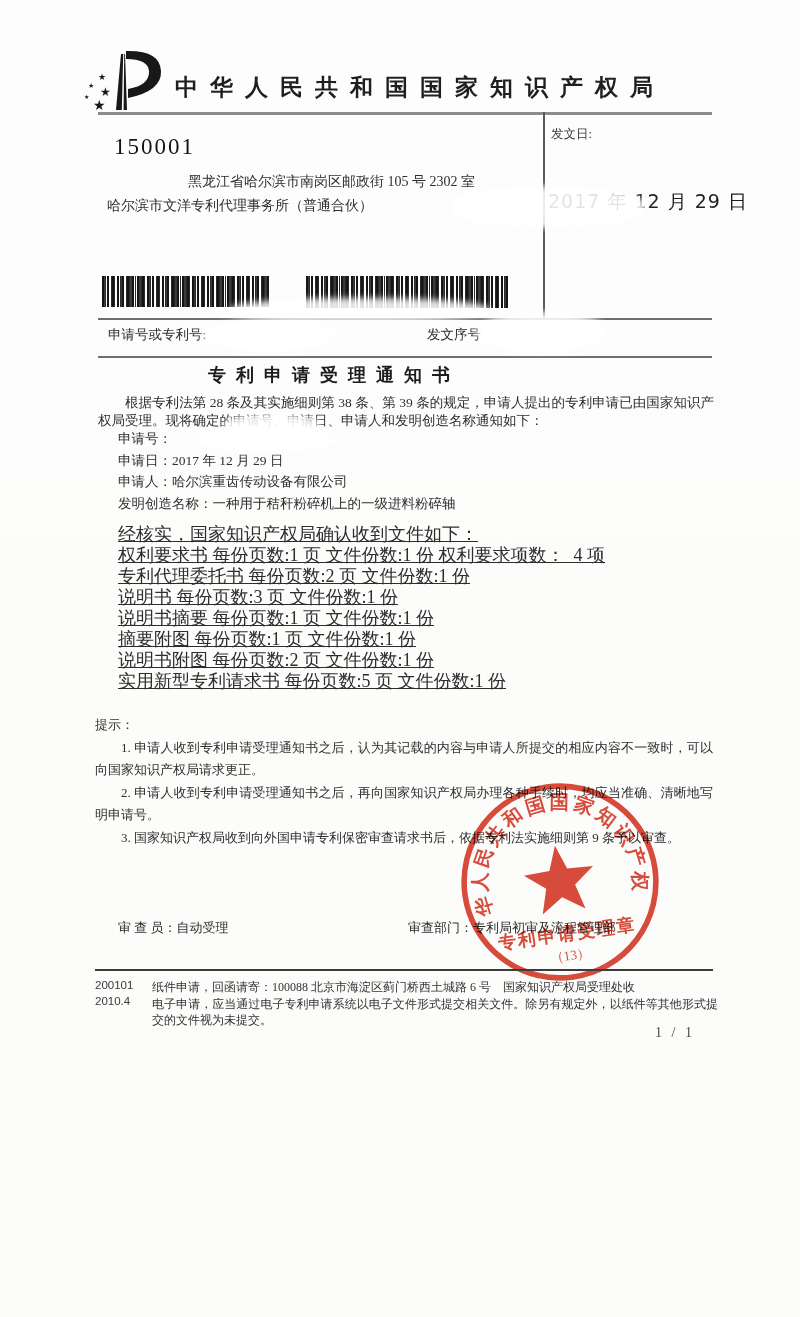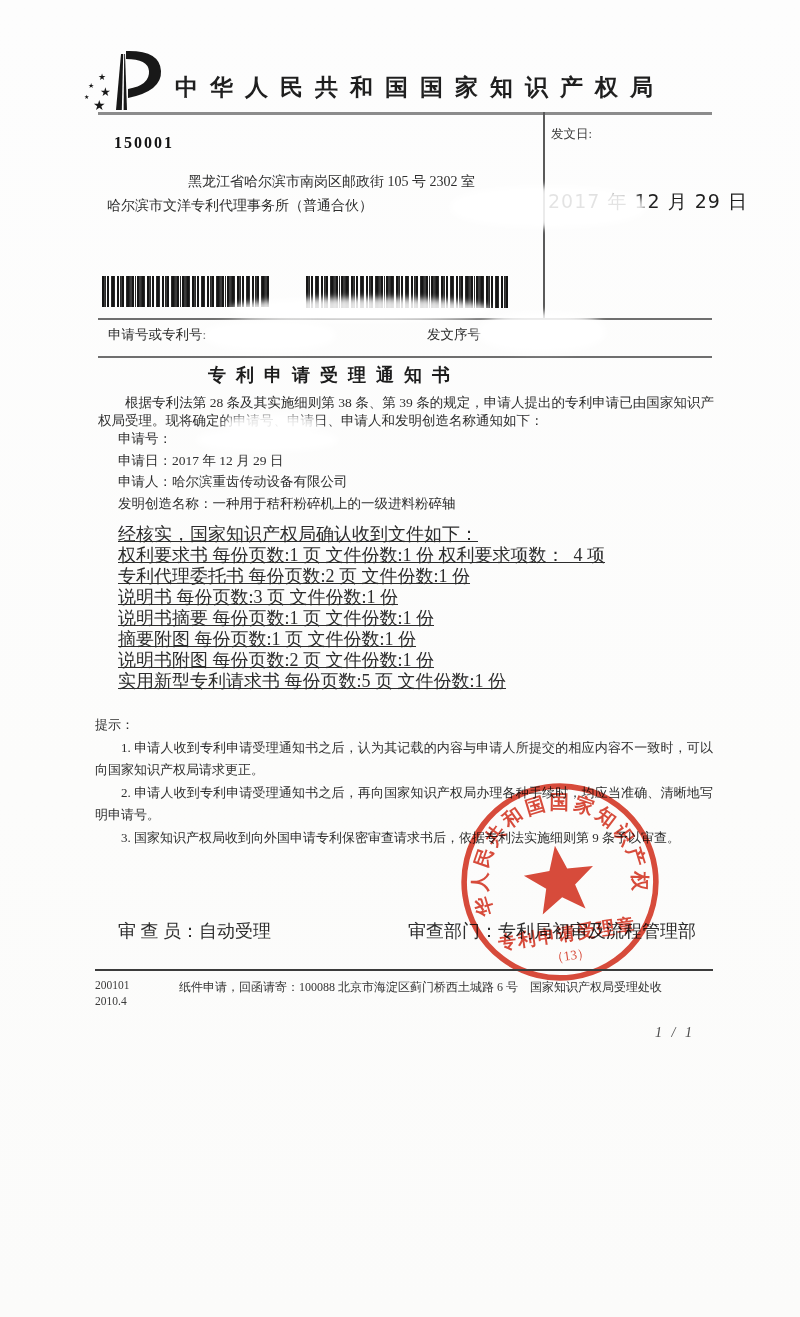--- a/index.html
+++ b/index.html
@@ -17,21 +17,21 @@
   .vline{position:absolute;background:#5a5a5a;}
 
   
   .agency-title{
     position:absolute;left:150px;top:72px;width:540px;
     text-align:center;font-size:23px;font-weight:bold;
     letter-spacing:12px;color:#1f1f1f;white-space:nowrap;
   }
 
   
-  .postal{position:absolute;left:114px;top:134px;font-size:16px;font-weight:bold;letter-spacing:2px;color:#141414;}
+  .postal{position:absolute;left:114px;top:134px;font-size:23px;font-weight:normal;letter-spacing:2px;color:#141414;}
   .addr1{position:absolute;left:172px;top:173px;font-size:14px;color:#2e2e2e;margin-left:16px;}
   .addr2{position:absolute;left:107px;top:197px;font-size:14px;color:#2e2e2e;}
   .issue-label{position:absolute;left:551px;top:126px;font-size:12.5px;color:#3a3a3a;}
   .issue-date{position:absolute;left:548px;top:189px;font-size:19px;letter-spacing:1px;color:#1e1e1e;font-family:"DejaVu Sans","Liberation Sans",sans-serif;}
 
   
   .barcode{
     position:absolute;top:276px;height:31px;
     background-image:
       repeating-linear-gradient(90deg,#151515 0px,#151515 2px,rgba(0,0,0,0) 2px,rgba(0,0,0,0) 5px),
@@ -53,25 +53,25 @@
     font-size:13.5px;line-height:18px;text-indent:2em;text-align:justify;color:#2d2d2d;
   }
 
   .fields{position:absolute;left:118px;top:428px;font-size:13.5px;line-height:21.5px;color:#2d2d2d;}
   .docs{position:absolute;left:118px;top:524px;font-size:18px;line-height:21px;color:#2d2d2d;text-decoration:underline;}
   .doc-line{white-space:pre-wrap;}
 
   .notes{position:absolute;left:95px;top:714px;width:618px;font-size:13px;line-height:22.5px;color:#2d2d2d;text-align:justify;}
   .note-item{text-indent:2em;}
 
-  .review-row{position:absolute;top:919px;font-size:18px;color:#2d2d2d;white-space:pre;}
+  .review-row{position:absolute;top:919px;font-size:13px;color:#2d2d2d;white-space:pre;}
 
-  .footer-code{position:absolute;left:95px;font-size:11.5px;color:#3a3a3a;font-family:Liberation Serif, serif;}
-  .footer-text{position:absolute;left:152px;top:979px;width:566px;font-size:12px;line-height:16.5px;color:#333;text-align:justify;margin-left:27px;}
-  .page-num{position:absolute;left:655px;top:1025px;font-size:14px;letter-spacing:3px;color:#4a4a4a;font-style:italic;}
+  .footer-code{position:absolute;left:95px;font-size:11.5px;color:#3a3a3a;font-family:Liberation Sans, sans-serif;}
+  .footer-text{position:absolute;left:152px;top:979px;width:566px;font-size:12px;line-height:16.5px;color:#333;text-align:justify;}
+  .page-num{position:absolute;left:655px;top:1025px;font-size:14px;letter-spacing:3px;color:#4a4a4a;}
 
   
   .smudge{
     position:absolute;background:rgba(255,255,255,.88);
     border-radius:45%;filter:blur(3px);
   }
 
   
   .stamp{
     position:absolute;left:458px;top:780px;width:204px;height:204px;
@@ -159,20 +159,21 @@
       <text x="100" y="157" text-anchor="middle" font-size="17.5" font-weight="bold" letter-spacing="2" fill="#d63826" font-family="Liberation Serif, DejaVu Serif, serif">专利申请受理章</text>
       <text x="100" y="177" text-anchor="middle" font-size="13" fill="#d63826" font-family="Liberation Serif, DejaVu Serif, serif">（13）</text>
     </svg>
   </div>
 
   <div class="hline" style="left:95px;top:969px;width:618px;height:2px;background:#3c3c3c;"></div>
   <div class="footer-code" style="top:979px;">200101</div>
   <div class="footer-code" style="top:995px;text-align:center;">2010.4</div>
   <div class="footer-text">
     <div>纸件申请，回函请寄：100088  北京市海淀区蓟门桥西土城路 6 号　国家知识产权局受理处收</div>
+    <div>电子申请，应当通过电子专利申请系统以电子文件形式提交相关文件。除另有规定外，以纸件等其他形式提交的文件视为未提交。</div>
   </div>
   <div class="page-num">1 / 1</div>
 
   <div class="smudge" style="left:450px;top:186px;width:196px;height:42px;"></div>
   <div class="smudge" style="left:230px;top:298px;width:260px;height:24px;"></div>
   <div class="smudge" style="left:204px;top:320px;width:132px;height:31px;"></div>
   <div class="smudge" style="left:478px;top:312px;width:128px;height:40px;"></div>
   <div class="smudge" style="left:224px;top:414px;width:96px;height:22px;"></div>
   <div class="smudge" style="left:196px;top:428px;width:142px;height:24px;"></div>
 

